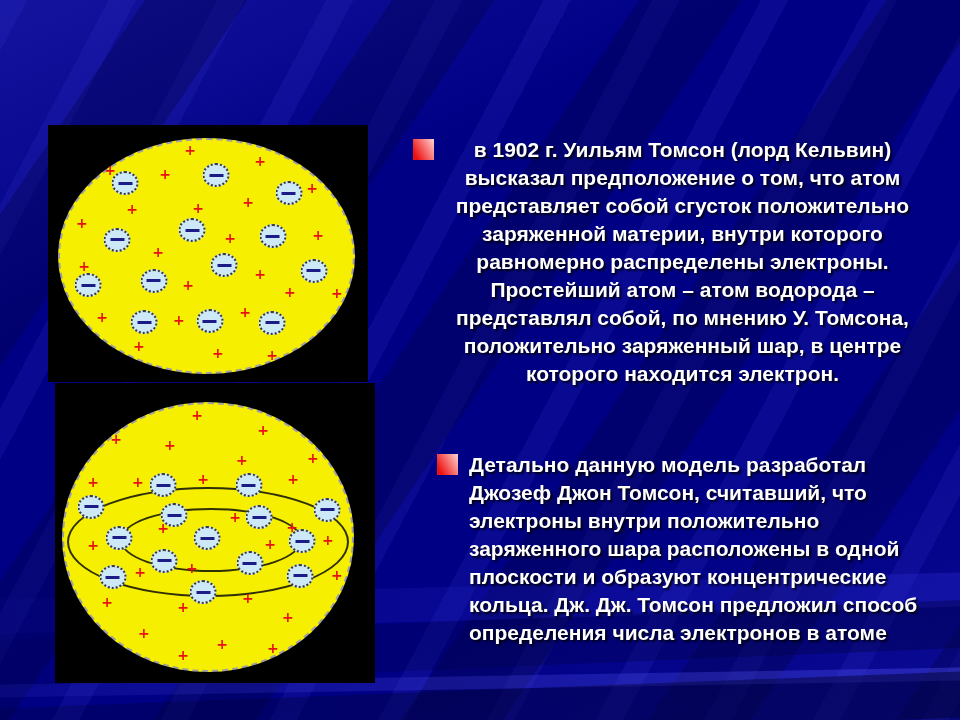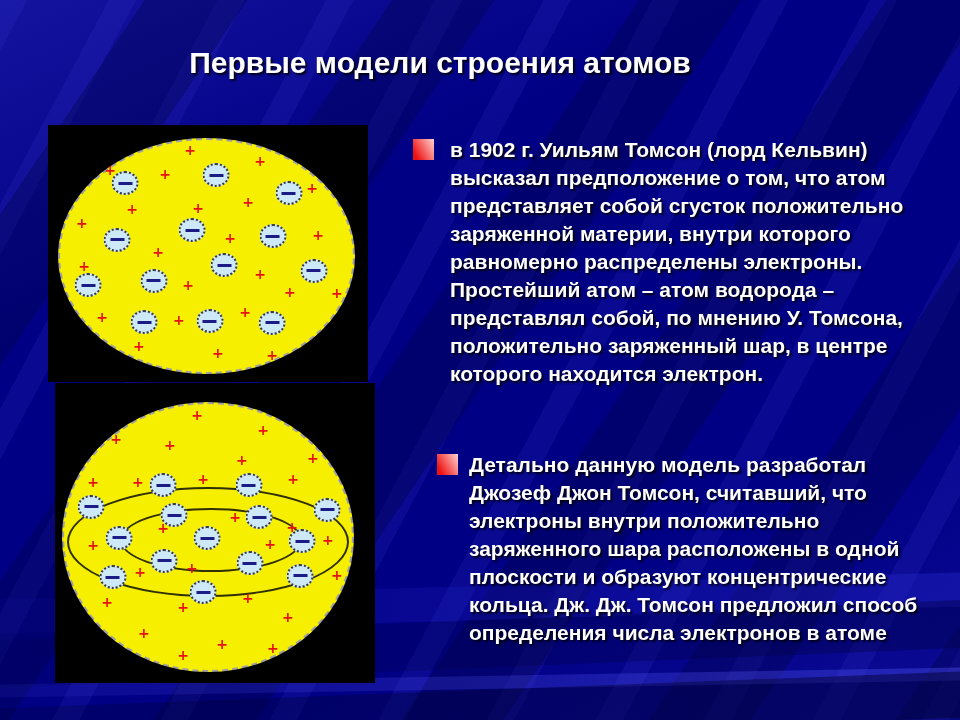--- a/index.html
+++ b/index.html
@@ -49,21 +49,21 @@
   .bullet-block{position:absolute; color:var(--text);}
   .bullet-block .marker{
     position:absolute; left:0; top:3px; width:21px; height:21px;
     background:linear-gradient(60deg, var(--bullet-gradient-start) 15%, var(--bullet-gradient-end) 95%);
   }
   .bullet-block .btext{
     font-size:21px; font-weight:bold; line-height:28px;
     text-shadow:2px 2px 2px rgba(0,0,0,0.85);
   }
   .bullet-1{left:413px; top:136px; width:505px;}
-  .bullet-1 .btext{margin-left:37px; width:465px;}
+  .bullet-1 .btext{margin-left:37px; width:465px;text-align:center;}
   .bullet-2{left:437px; top:451px; width:495px;}
   .bullet-2 .btext{margin-left:32px; width:452px;}
 
   
   .figure{position:absolute; background:var(--figure-background);}
   .figure-1{left:48px; top:125px; width:320px; height:257px;}
   .figure-2{left:55px; top:383px; width:320px; height:300px;}
   .blob{
     position:absolute; background:var(--sphere-yellow);
     border:2px dashed var(--sphere-edge); border-radius:50%;
@@ -92,21 +92,20 @@
 <div class="slide">
 
   <div class="bg-layer bg-corner-glow"></div>
   <div class="bg-layer bg-streaks-light"></div>
   <div class="bg-layer bg-streaks-dark"></div>
   <div class="bg-band band-a"></div>
   <div class="bg-band band-b"></div>
   <div class="bg-band band-c"></div>
   <div class="bg-band band-d"></div>
 
-  <div class="title">Первые модели строения атомов</div>
 
   <div class="figure figure-1" id="fig1">
       <div class="blob" style="left: 3%; top: 5%; width: 93%; height: 92%;"></div>
       <div class="plus" style="left: 44.4%; top: 9.7%;">+</div>
       <div class="plus" style="left: 66.3%; top: 14%;">+</div>
       <div class="plus" style="left: 19.4%; top: 17.5%;">+</div>
       <div class="plus" style="left: 36.6%; top: 19.1%;">+</div>
       <div class="plus" style="left: 82.5%; top: 24.5%;">+</div>
       <div class="plus" style="left: 26.3%; top: 32.7%;">+</div>
       <div class="plus" style="left: 46.9%; top: 32.3%;">+</div>

